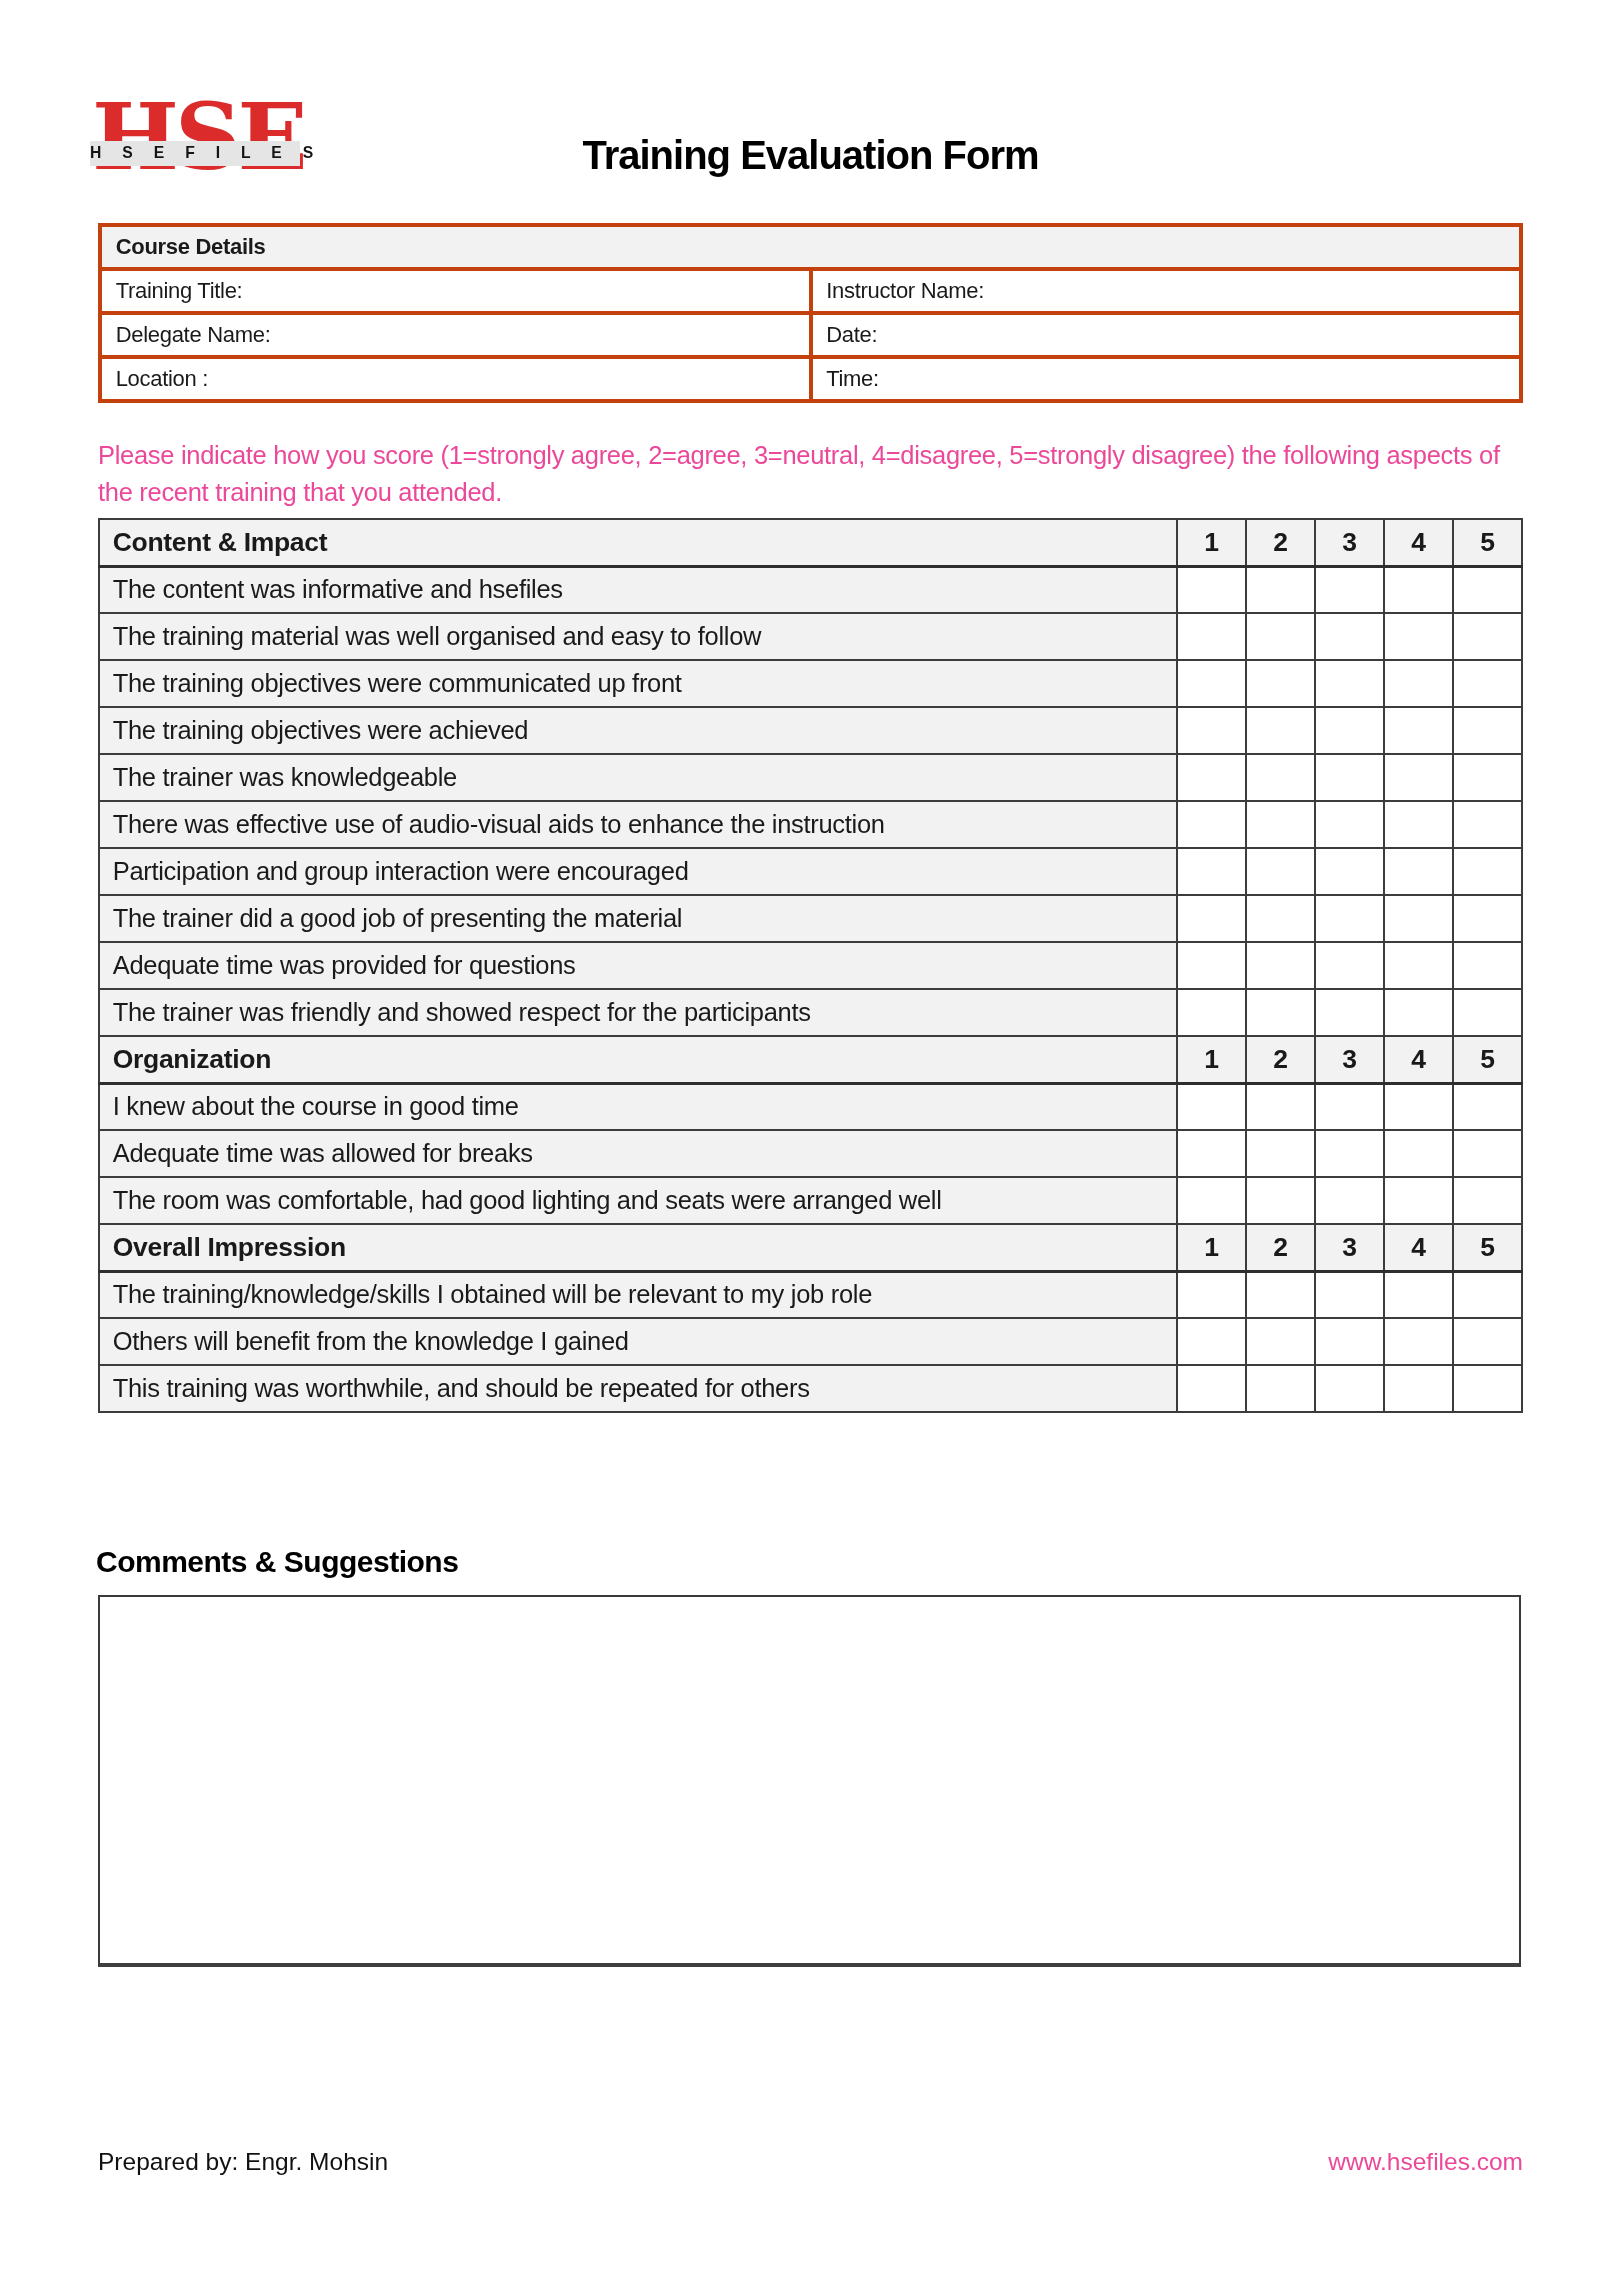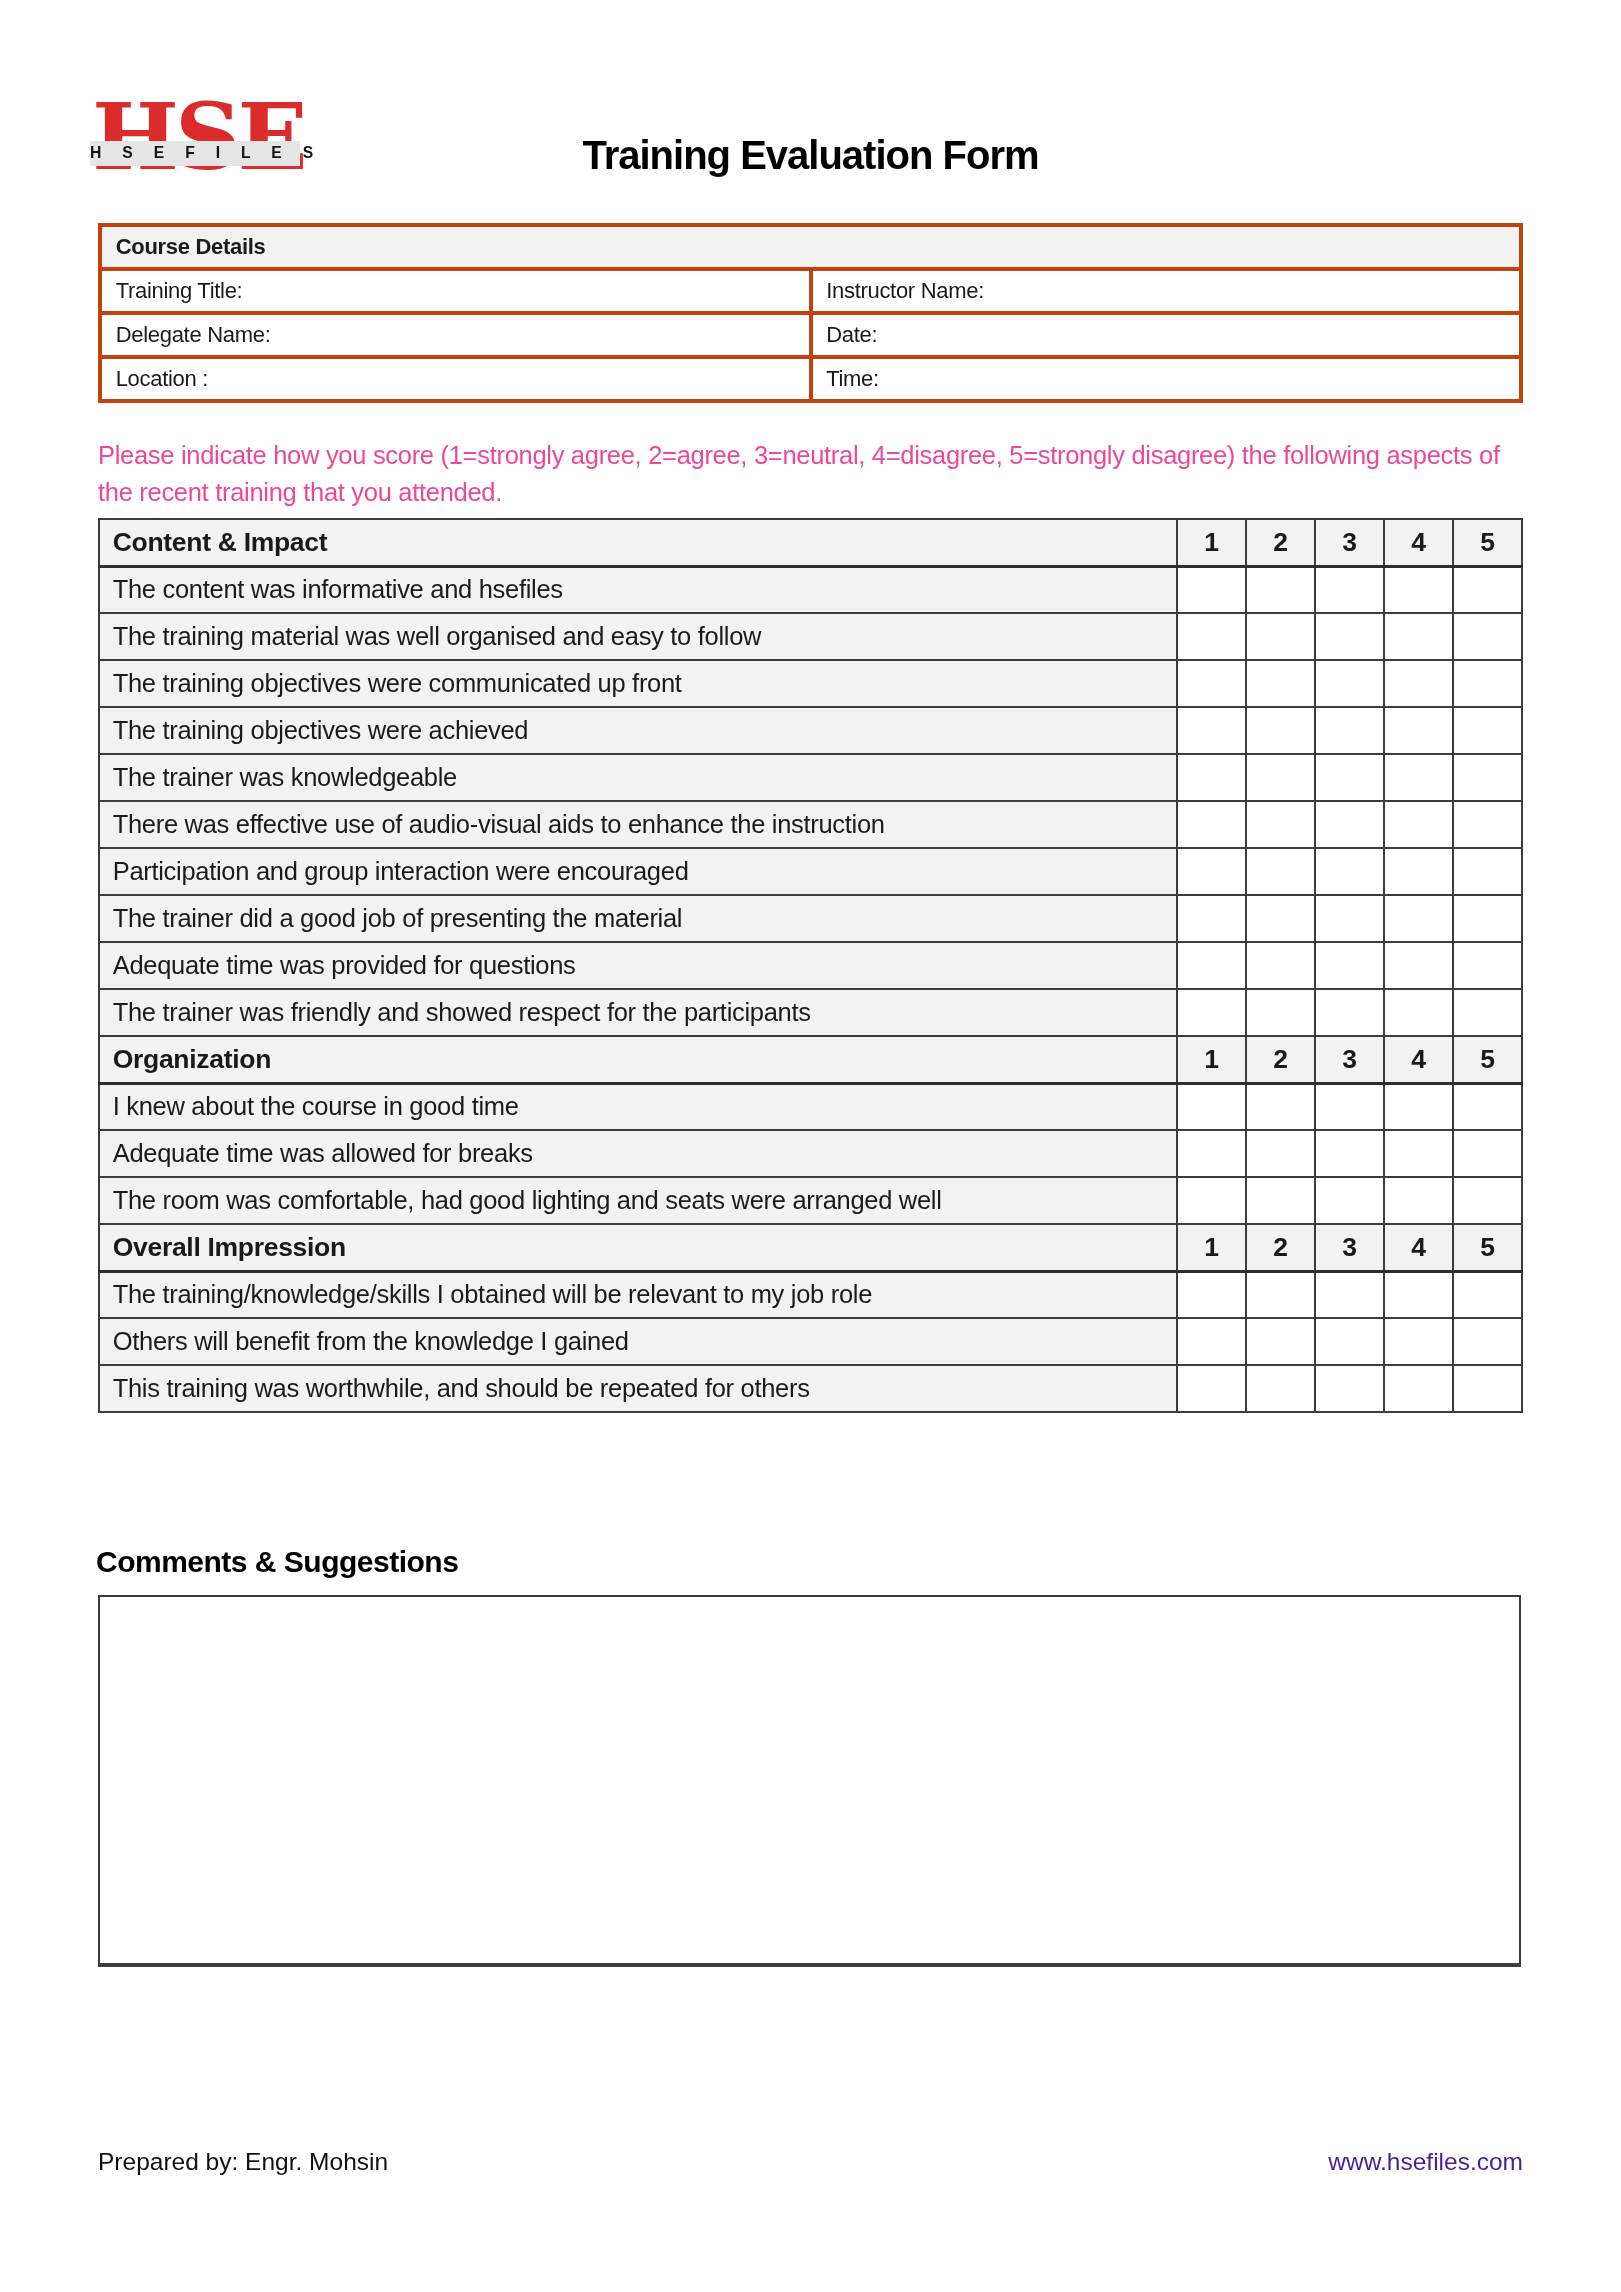--- a/index.html
+++ b/index.html
@@ -111,21 +111,21 @@
     background:#ffffff;
   }
 
   
   .footer-left {
     position:absolute; left:98px; top:2148px;
     font-size:24.5px; color:#111;
   }
   .footer-right {
     position:absolute; right:98px; top:2148px;
-    font-size:24.5px; color:#4c1d95;
+    font-size:24.5px; color:#ec4899;
   }
 </style>
 </head>
 <body>
 
 <div class="page">
 
   <div class="logo">
     <div class="logo-hse">HSE</div>
     <div class="logo-band">

